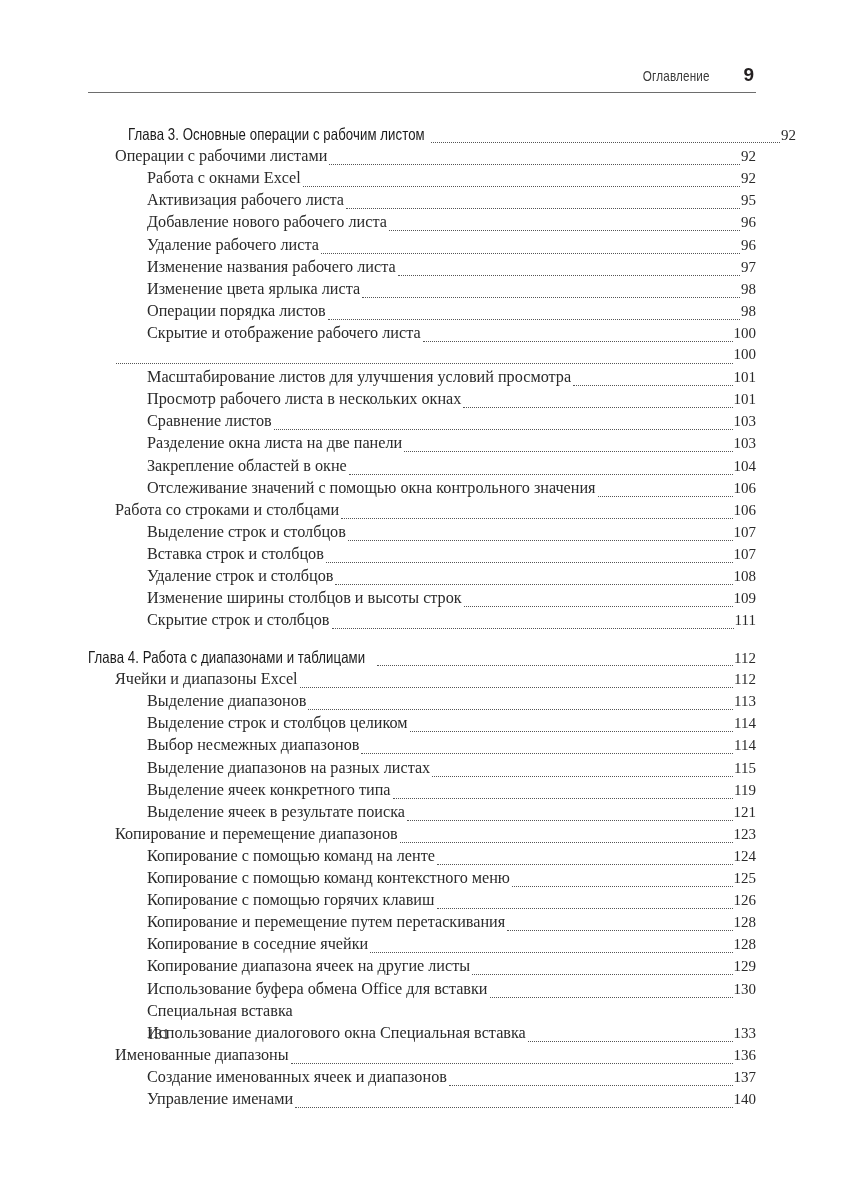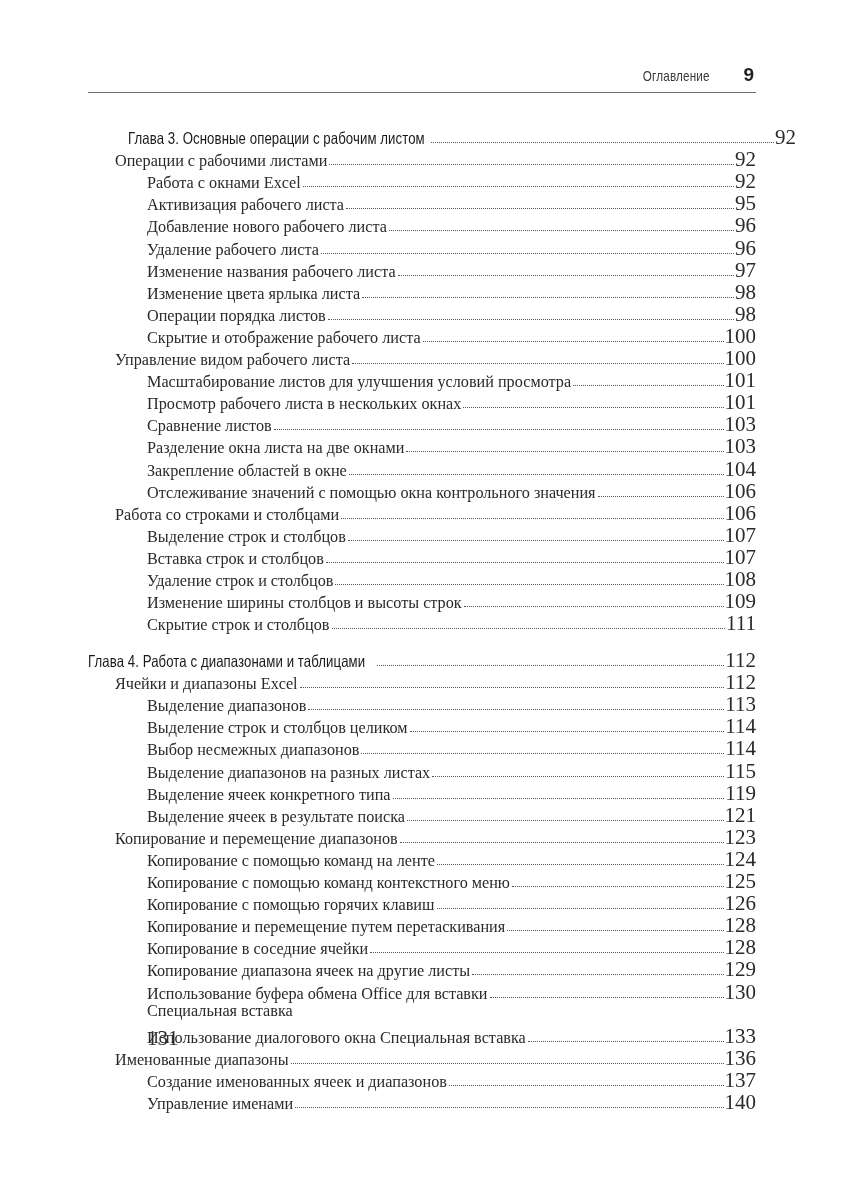--- a/index.html
+++ b/index.html
@@ -79,21 +79,21 @@
       align-self: flex-end;
       margin-left: 1px;
       margin-right: 1px;
     }
     .toc-entry .page {
       position: static;
       width: auto; height: auto;
       flex: 0 0 auto;
       text-align: right;
       font-family: "Liberation Serif", serif;
-      font-size: 21px;
+      font-size: 15px;
       color: #2a2a2a;
     }
     .toc-entry.level-0 .title {
       font-family: "Liberation Sans", sans-serif;
       font-size: 16.5px;
       color: #1a1a1a;
       display: inline-block;
       transform: scaleX(0.80);
       transform-origin: left center;
       letter-spacing: 0.1px;
@@ -160,41 +160,40 @@
         <span class="title">Операции порядка листов</span>
         <span class="leader"></span>
         <span class="page">98</span>
       </div>
       <div class="toc-entry level-2" style="top: 323.9px;">
         <span class="title">Скрытие и отображение рабочего листа</span>
         <span class="leader"></span>
         <span class="page">100</span>
       </div>
       <div class="toc-entry level-1" style="top: 346px;">
-        <span class="title">Управление видом рабочего листа</span>
         <span class="leader"></span>
         <span class="page">100</span>
       </div>
       <div class="toc-entry level-2" style="top: 368.1px;">
         <span class="title">Масштабирование листов для улучшения условий просмотра</span>
         <span class="leader"></span>
         <span class="page">101</span>
       </div>
       <div class="toc-entry level-2" style="top: 390.2px;">
         <span class="title">Просмотр рабочего листа в нескольких окнах</span>
         <span class="leader"></span>
         <span class="page">101</span>
       </div>
       <div class="toc-entry level-2" style="top: 412.3px;">
         <span class="title">Сравнение листов</span>
         <span class="leader"></span>
         <span class="page">103</span>
       </div>
       <div class="toc-entry level-2" style="top: 434.4px;">
-        <span class="title">Разделение окна листа на две окнами</span>
+        <span class="title">Разделение окна листа на две панели</span>
         <span class="leader"></span>
         <span class="page">103</span>
       </div>
       <div class="toc-entry level-2" style="top: 456.5px;">
         <span class="title">Закрепление областей в окне</span>
         <span class="leader"></span>
         <span class="page">104</span>
       </div>
       <div class="toc-entry level-2" style="top: 478.6px; justify-content: flex-end;">
         <span class="title">Отслеживание значений с помощью окна контрольного значения</span>

